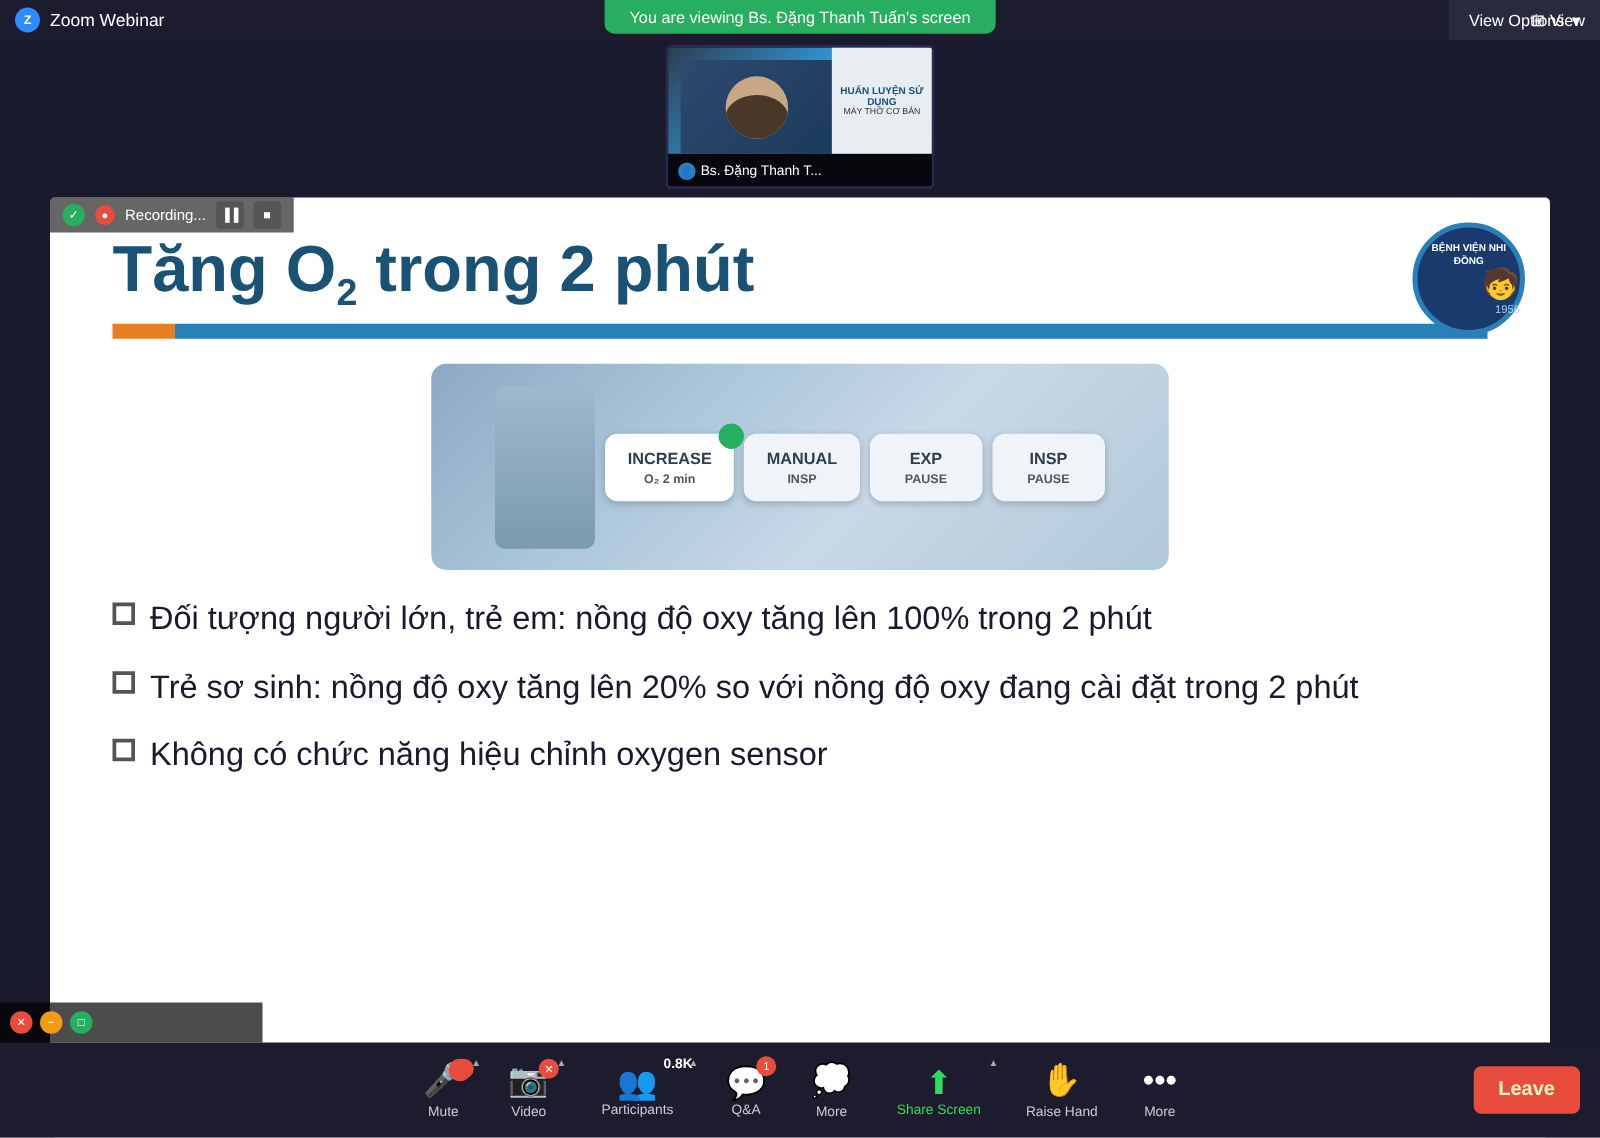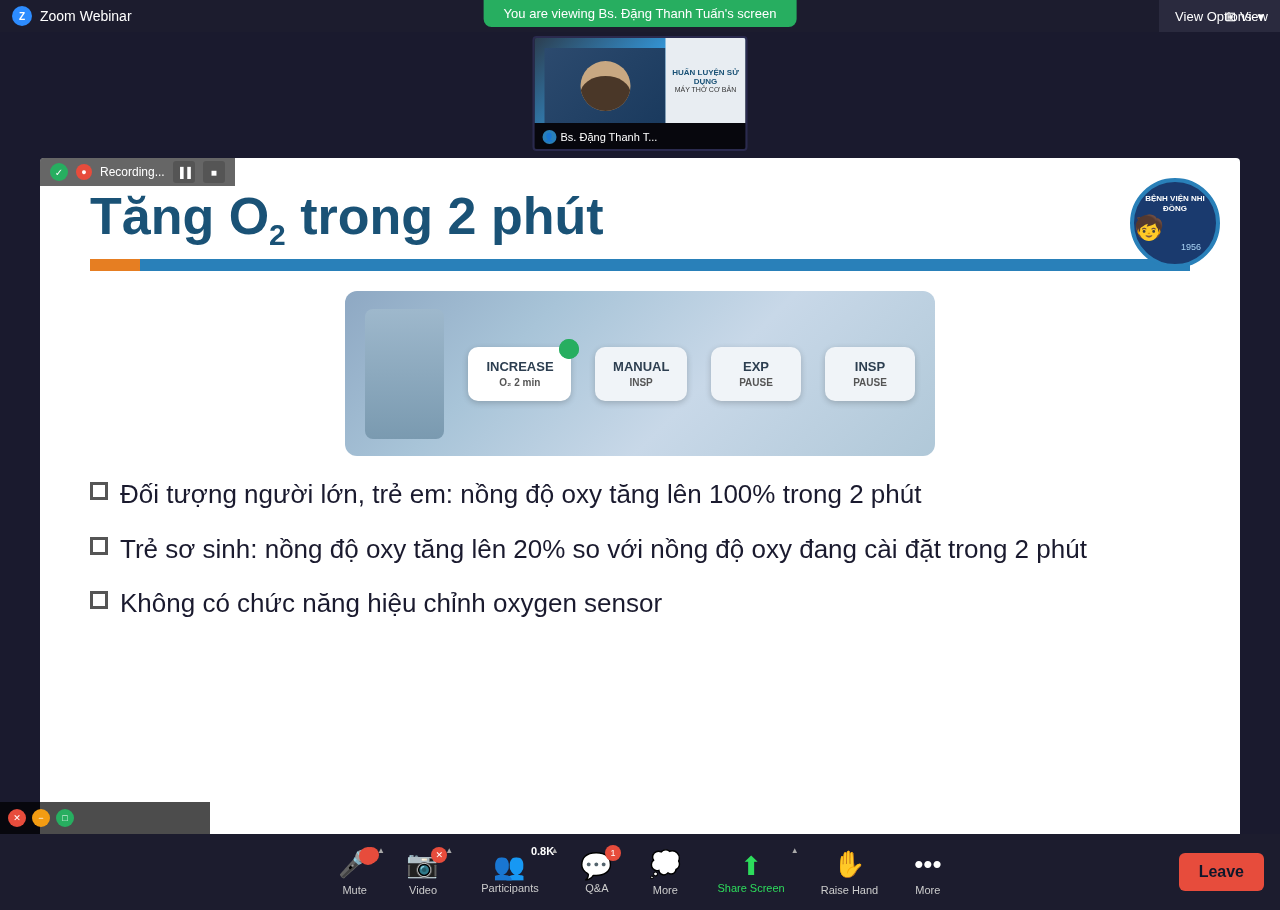--- a/index.html
+++ b/index.html
@@ -155,21 +155,21 @@
       position: absolute;
       top: 20px; right: 20px;
       width: 90px; height: 90px;
     }
     #logo-circle {
       width: 90px; height: 90px;
       border-radius: 50%;
       background: #1a3a6e;
       border: 4px solid #2980b9;
       display: flex; flex-direction: column;
-      align-items: flex-start; justify-content: center;
+      align-items: flex-end; justify-content: center;
       color: #fff;
       font-size: 9px;
       text-align: center;
       position: relative;
     }
     #logo-figure {
       font-size: 24px;
       color: #7ec8e3;
     }
     #logo-year {
@@ -200,21 +200,21 @@
     
     #machine-img {
       width: 590px;
       height: 165px;
       background: linear-gradient(135deg, #8ea8c3 0%, #a8c4d8 30%, #c8d8e8 60%, #b0c8d8 100%);
       border-radius: 12px;
       margin: 0 auto 20px auto;
       display: flex;
       align-items: center;
       justify-content: center;
-      gap: 24px;
+      gap: 8px;
       padding: 15px 20px;
       position: relative;
     }
     .machine-btn {
       background: #f0f4f8;
       border-radius: 10px;
       padding: 12px 18px;
       text-align: center;
       font-size: 13px;
       font-weight: bold;
@@ -317,21 +317,21 @@
       width: 18px; height: 18px;
       background: #e74c3c;
       border-radius: 50%;
     }
 
     
     #leave-btn {
       position: absolute;
       right: 16px;
       background: #e74c3c;
-      color: #0f172a;
+      color: #fef9c3;
       border: none;
       border-radius: 6px;
       padding: 10px 20px;
       font-size: 16px;
       font-weight: bold;
       cursor: pointer;
     }
 
     
     #bottom-win-controls {

